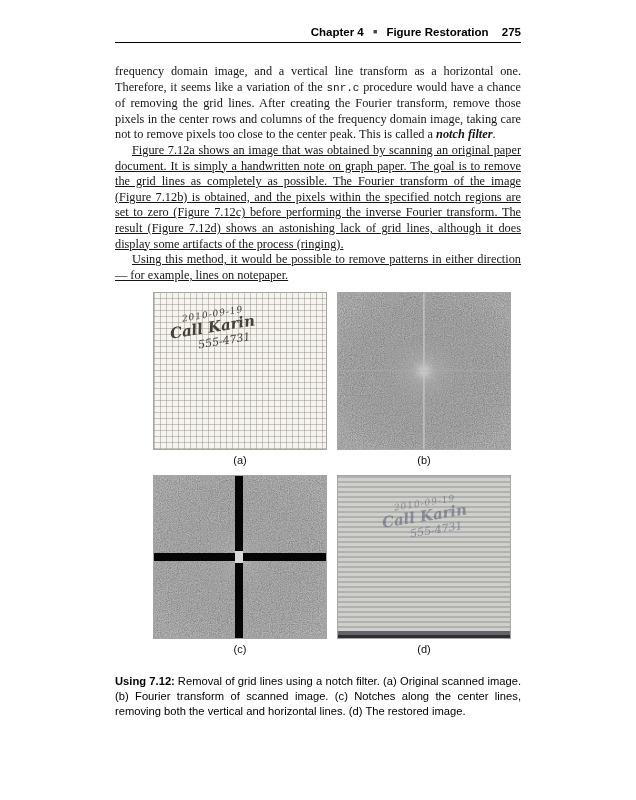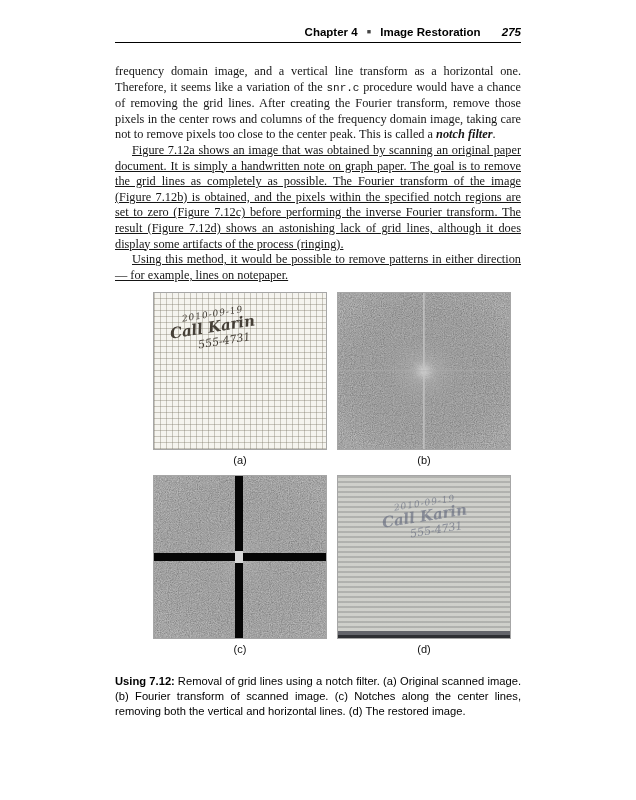--- a/index.html
+++ b/index.html
@@ -4,21 +4,21 @@
 <style>
   html,body{margin:0;padding:0;background:#ffffff;}
   .page{position:relative;width:636px;height:800px;background:#ffffff;overflow:hidden;
         font-family:"Liberation Serif",serif;color:#151515;}
   .content{position:absolute;left:115px;top:26px;width:406px;}
 
   
   .running-head{font-family:"Liberation Sans",sans-serif;font-weight:bold;font-size:11.5px;
       text-align:right;padding-bottom:4px;border-bottom:1.4px solid #000;color:#000;}
   .hdr-bullet{display:inline-block;font-size:7px;vertical-align:2px;margin:0 6px;color:#444;}
-  .hdr-page{margin-left:18px;font-style:italic;}
+  .hdr-page{margin-left:10px;}
 
   
   .bodytext{margin-top:21px;font-size:12.3px;line-height:15.6px;text-align:justify;}
   .bodytext p{margin:0;}
   .bodytext p.indent{text-indent:17px;text-decoration:underline;}
   .code{font-family:"Liberation Mono","DejaVu Sans Mono",monospace;font-size:11px;}
   .ital{font-style:italic;font-weight:bold;}
 
   
   .figure{margin-top:9px;}
@@ -80,21 +80,21 @@
     </radialGradient>
   </defs>
 </svg>
 
 <div class="page">
   <div class="content">
 
     <div class="running-head">
       <span>Chapter 4</span>
       <span class="hdr-bullet">■</span>
-      <span>Image Restoration</span>
+      <span>Figure Restoration</span>
       <span class="hdr-page">275</span>
     </div>
 
     <div class="bodytext">
       <p><span>frequency domain image, and a vertical line transform as a horizontal one. Therefore, it seems like a variation of the </span><span class="code">snr.c</span><span> procedure would have a chance of removing the grid lines. After creating the Fourier transform, remove those pixels in the center rows and columns of the frequency domain image, taking care not to remove pixels too close to the center peak. This is called a </span><span class="ital">notch filter</span><span>.</span></p>
       <p class="indent">Figure 7.12a shows an image that was obtained by scanning an original paper document. It is simply a handwritten note on graph paper. The goal is to remove the grid lines as completely as possible. The Fourier transform of the image (Figure 7.12b) is obtained, and the pixels within the specified notch regions are set to zero (Figure 7.12c) before performing the inverse Fourier transform. The result (Figure 7.12d) shows an astonishing lack of grid lines, although it does display some artifacts of the process (ringing).</p>
       <p class="indent">Using this method, it would be possible to remove patterns in either direction — for example, lines on notepaper.</p>
     </div>
 
     <div class="figure">

